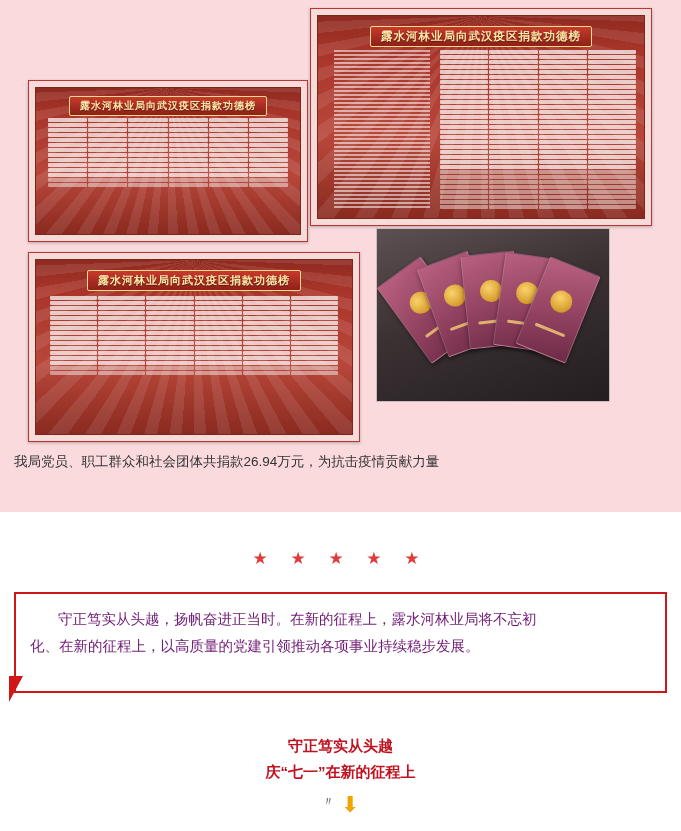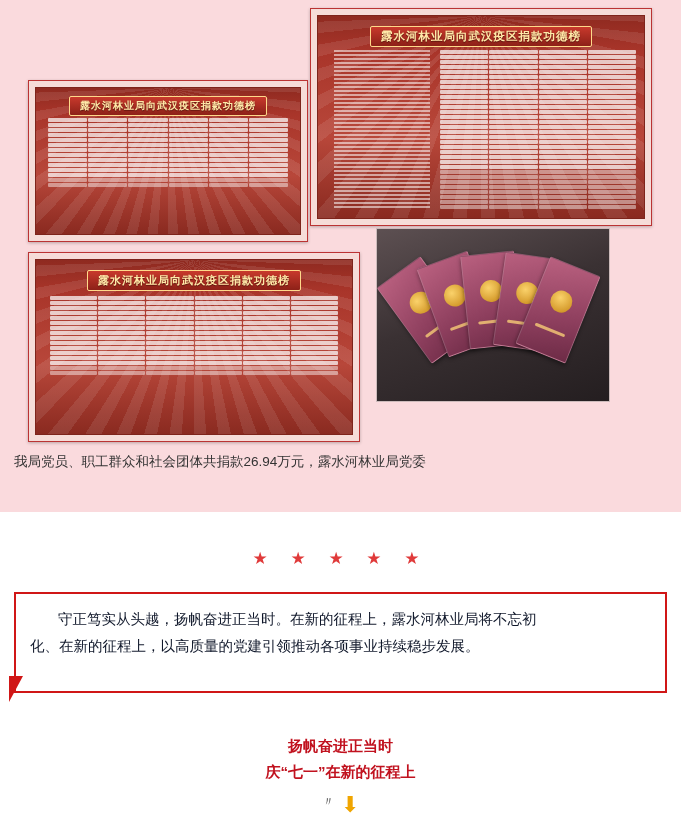--- a/index.html
+++ b/index.html
@@ -125,21 +125,21 @@
     position:absolute;left:0;right:0;top:548px;
     text-align:center;color:#e03a3a;font-size:17px;letter-spacing:9px;
   }
   .quote-box{
     position:absolute;left:14px;top:592px;width:653px;height:101px;
     border:2px solid #d01717;
     box-sizing:border-box;
   }
   .quote-text{
     padding:12px 14px 0 14px;
-    font-size:14.5px;line-height:27px;color:#0f172a;
+    font-size:14.5px;line-height:27px;color:#701a75;
     text-align:justify;
   }
   .quote-text .ind{ padding-left:28px; }
   .ribbon{
     position:absolute;left:9px;top:676px;
     width:0;height:0;
     border-left:14px solid #d01717;
     border-top:0 solid transparent;
     border-bottom:26px solid transparent;
   }
@@ -564,35 +564,35 @@
       <div class="env" style="left:122px;top:26px;transform:rotate(8deg);">
         <div class="emb"></div>
         <div class="ln" style="top:66px;"></div>
       </div>
       <div class="env" style="left:154px;top:34px;transform:rotate(22deg);">
         <div class="emb"></div>
         <div class="ln" style="top:66px;"></div>
       </div>
     </div>
 
-    <div class="caption">我局党员、职工群众和社会团体共捐款26.94万元，露水河林业局党委</div>
+    <div class="caption">我局党员、职工群众和社会团体共捐款26.94万元，为抗击疫情贡献力量</div>
   </div>
 
   <div class="stars">★ ★ ★ ★ ★</div>
 
   <div class="quote-box">
     <div class="quote-text">
       <div class="ind">守正笃实从头越，扬帆奋进正当时。在新的征程上，露水河林业局将不忘初</div>
       <div>化、在新的征程上，以高质量的党建引领推动各项事业持续稳步发展。</div>
     </div>
   </div>
   <div class="ribbon"></div>
 
   <div class="signature">
-    <div>扬帆奋进正当时</div>
+    <div>守正笃实从头越</div>
     <div>庆“七一”在新的征程上</div>
   </div>
 
   <div class="arrow">
     <span class="tick">〃</span>
     <span>⬇</span>
   </div>
 
 </div>
 

